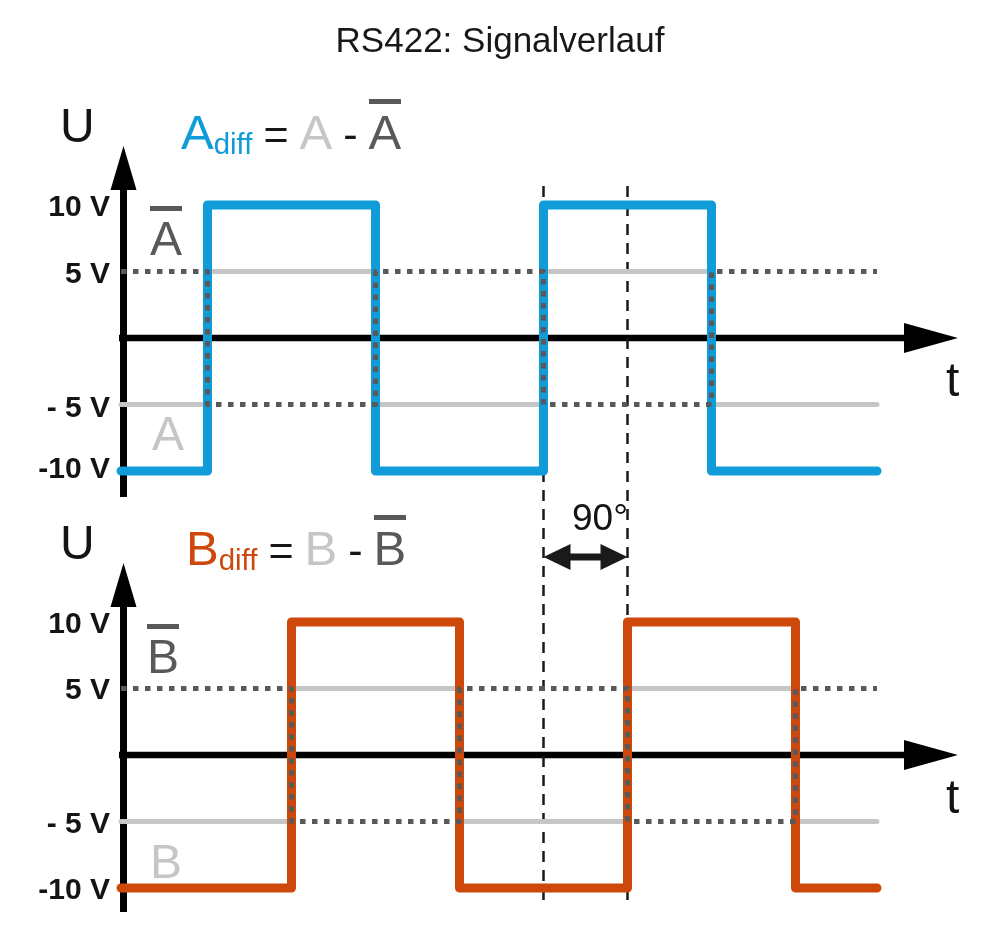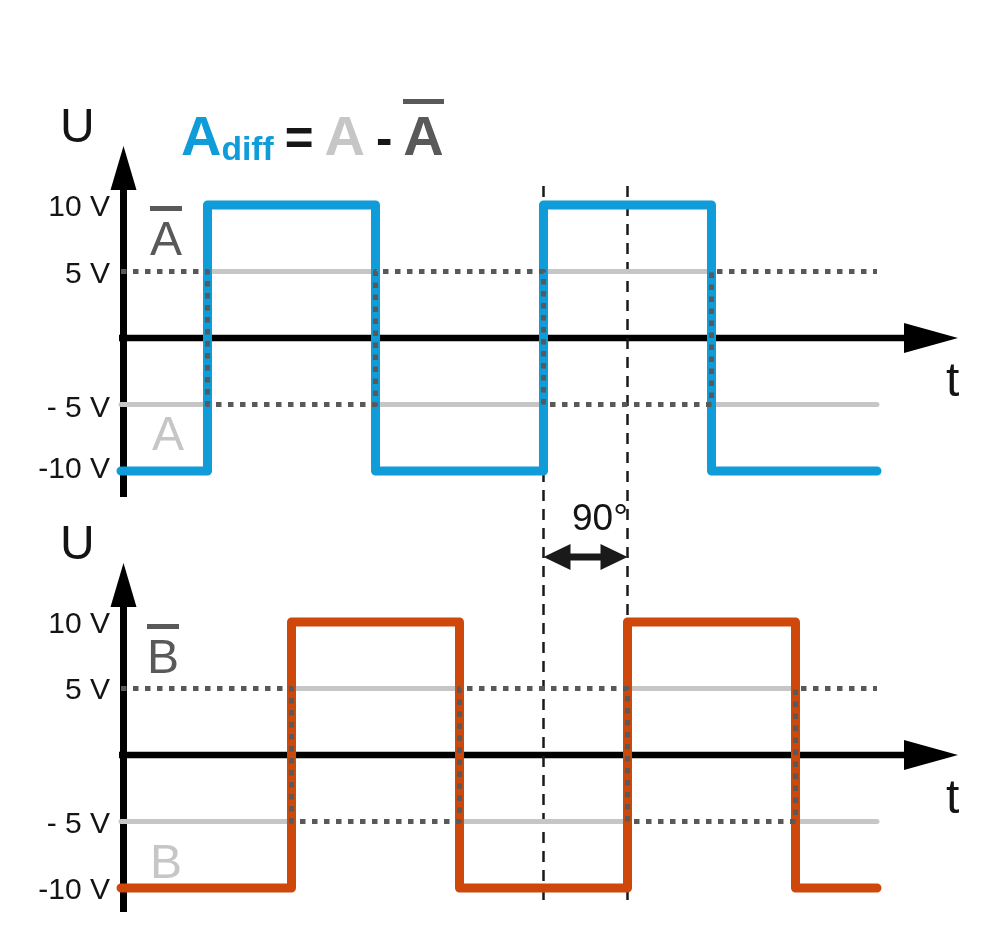--- a/index.html
+++ b/index.html
@@ -10,28 +10,28 @@
   #wave-svg{position:absolute;left:0;top:0;z-index:1;}
   .txt{position:absolute;z-index:2;white-space:nowrap;}
   .title{top:20px;left:0;width:100%;text-align:center;font-size:35px;color:#181818;}
   
   .u-label,.t-label{font-size:48px;color:#141414;}
   .u-a{left:60px;top:98px;}
   .u-b{left:60px;top:515px;}
   .t-a{left:946px;top:352px;}
   .t-b{left:946px;top:769px;}
   
-  .formula{font-size:56px;line-height:1.1;font-weight:bold;}
+  .formula{font-size:49px;line-height:1.1;}
   .formula-a{left:181px;top:99px;}
   .formula-b{left:186px;top:515px;}
   .formula .sub{font-size:0.6em;vertical-align:-0.16em;}
   .formula .op{font-size:0.88em;color:#161616;margin:0 11px;}
   .ov{display:inline-block;border-top:5px solid currentColor;padding-top:4px;line-height:1;}
   
-  .tick{left:12px;width:98px;text-align:right;font-size:30px;line-height:35px;color:#141414;}
+  .tick{left:12px;width:98px;text-align:right;font-size:30px;line-height:35px;color:#141414;font-weight:bold;}
   .ta1{top:188px}.ta2{top:255px}.ta3{top:389px}.ta4{top:450px}
   .tb1{top:605px}.tb2{top:671px}.tb3{top:805px}.tb4{top:871px}
   
   .siglabel{font-size:48px;line-height:1;}
   .sig-inv-a{left:150px;top:206px;}
   .sig-dir-a{left:152px;top:410px;}
   .sig-inv-b{left:147px;top:624px;}
   .sig-dir-b{left:150px;top:838px;}
   
   .phase-label{left:543px;top:497px;width:85px;text-align:right;font-size:37px;color:#141414;}
@@ -56,36 +56,40 @@
       <path d="M 121 471 L 207.5 471 L 207.5 205 L 375.5 205 L 375.5 471 L 543.5 471 L 543.5 205 L 711.5 205 L 711.5 471 L 877 471" fill="none" stroke="#0F9CD8" stroke-width="9" stroke-linejoin="round" stroke-linecap="round"></path>
       <path d="M 121 271.5 L 207.5 271.5 L 207.5 404.5 L 375.5 404.5 L 375.5 271.5 L 543.5 271.5 L 543.5 404.5 L 711.5 404.5 L 711.5 271.5 L 877 271.5" fill="none" stroke="#595959" stroke-width="5" stroke-linejoin="round" stroke-linecap="butt" stroke-dasharray="5.5 6.5"></path>
       <path d="M 121 821.5 L 291.5 821.5 L 291.5 688.5 L 459.5 688.5 L 459.5 821.5 L 627.5 821.5 L 627.5 688.5 L 795.5 688.5 L 795.5 821.5 L 877 821.5" fill="none" stroke="#C6C6C6" stroke-width="5" stroke-linejoin="round" stroke-linecap="round"></path>
       <path d="M 121 888 L 291.5 888 L 291.5 622 L 459.5 622 L 459.5 888 L 627.5 888 L 627.5 622 L 795.5 622 L 795.5 888 L 877 888" fill="none" stroke="#CE470B" stroke-width="9" stroke-linejoin="round" stroke-linecap="round"></path>
       <path d="M 121 688.5 L 291.5 688.5 L 291.5 821.5 L 459.5 821.5 L 459.5 688.5 L 627.5 688.5 L 627.5 821.5 L 795.5 821.5 L 795.5 688.5 L 877 688.5" fill="none" stroke="#595959" stroke-width="5" stroke-linejoin="round" stroke-linecap="butt" stroke-dasharray="5.5 6.5"></path>
       <line x1="567.5" y1="557" x2="603.5" y2="557" stroke="#1A1A1A" stroke-width="7"></line>
       <polygon points="543.5,557 570.5,544 570.5,570" fill="#1A1A1A"></polygon>
       <polygon points="627.5,557 600.5,544 600.5,570" fill="#1A1A1A"></polygon>
     </svg>
 
+  <div class="txt title">RS422: Signalverlauf</div>
 
   <div class="txt u-label u-a">U</div>
   <div class="txt formula formula-a">
     <span style="color: rgb(15, 156, 216);">A</span><span class="sub" style="color: rgb(15, 156, 216);">diff</span><span class="op">=</span><span style="color: rgb(198, 198, 198);">A</span><span class="op">-</span><span class="ov" style="color: rgb(89, 89, 89);">A</span>
   </div>
   <div class="txt tick ta1">10 V</div>
   <div class="txt tick ta2">5 V</div>
   <div class="txt tick ta3">- 5 V</div>
   <div class="txt tick ta4">-10 V</div>
   <div class="txt siglabel sig-inv-a"><span class="ov" style="color: rgb(89, 89, 89);">A</span></div>
   <div class="txt siglabel sig-dir-a" style="color: rgb(198, 198, 198);">A</div>
   <div class="txt t-label t-a">t</div>
 
   <div class="txt phase-label">90°</div>
 
   <div class="txt u-label u-b">U</div>
+  <div class="txt formula formula-b">
+    <span style="color: rgb(206, 71, 11);">B</span><span class="sub" style="color: rgb(206, 71, 11);">diff</span><span class="op">=</span><span style="color: rgb(198, 198, 198);">B</span><span class="op">-</span><span class="ov" style="color: rgb(89, 89, 89);">B</span>
+  </div>
   <div class="txt tick tb1">10 V</div>
   <div class="txt tick tb2">5 V</div>
   <div class="txt tick tb3">- 5 V</div>
   <div class="txt tick tb4">-10 V</div>
   <div class="txt siglabel sig-inv-b"><span class="ov" style="color: rgb(89, 89, 89);">B</span></div>
   <div class="txt siglabel sig-dir-b" style="color: rgb(198, 198, 198);">B</div>
   <div class="txt t-label t-b">t</div>
 
 </div>
 

